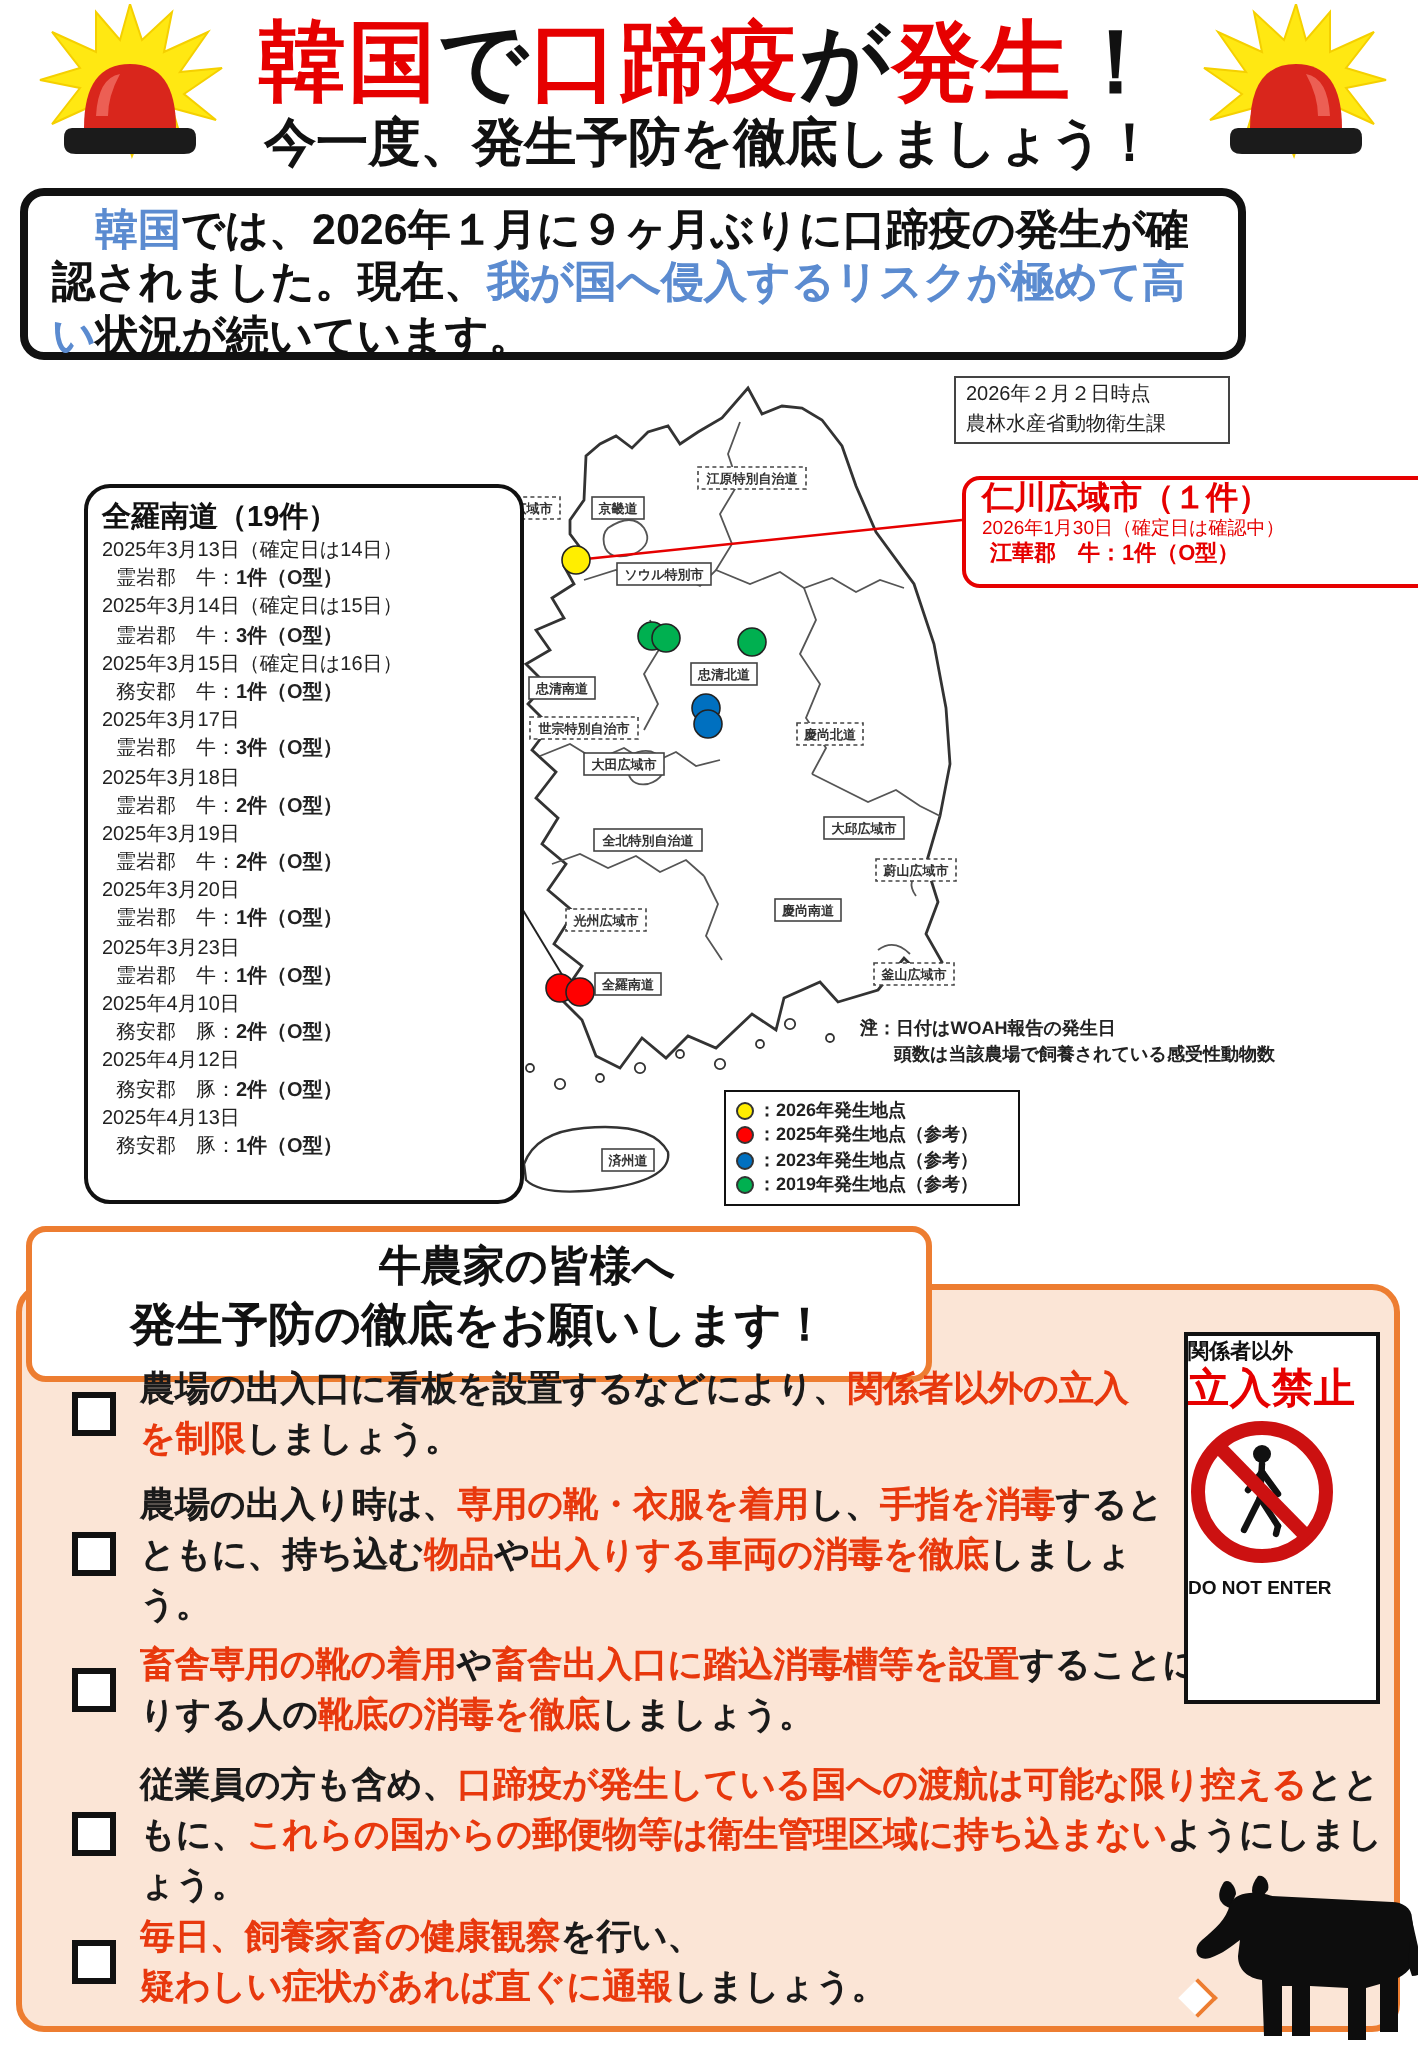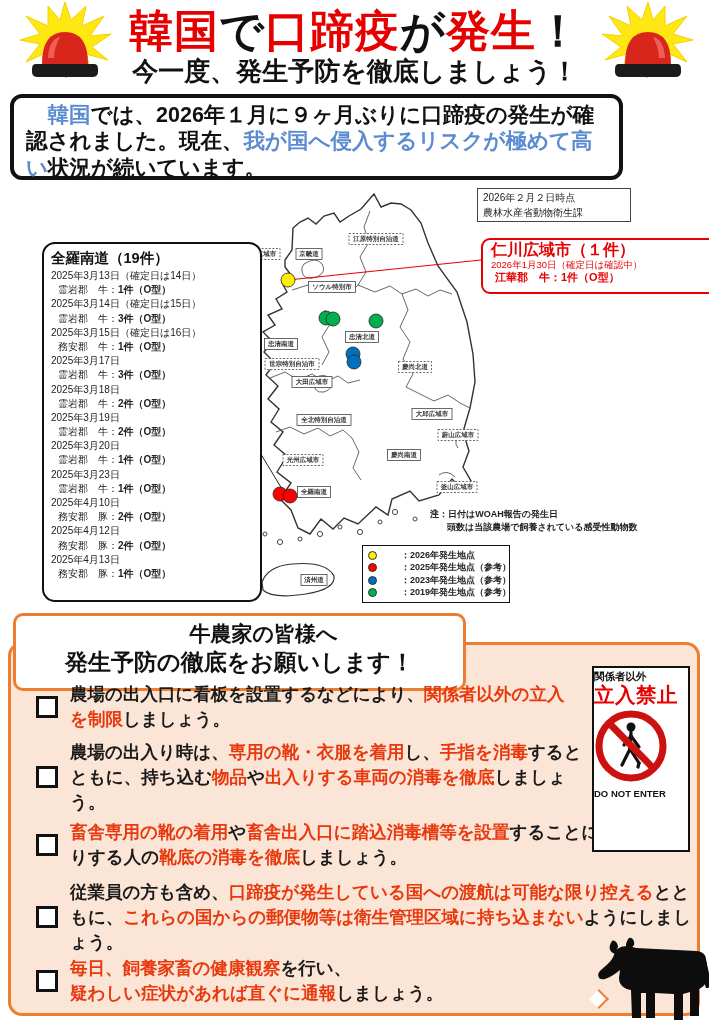--- a/index.html
+++ b/index.html
@@ -24,35 +24,35 @@
   .intro-box .b { color:#5b8bd0; }
 
   
   .map-svg { position:absolute; left:230px; top:182px; width:480px; height:428px; }
   .list-box { position:absolute; left:42px; top:242px; width:220px; height:360px;
               border:2.5px solid #111; border-radius:13px; background:#fff; padding:5px 7px; }
   .list-title { font-size:14.5px; font-weight:bold; color:#111; margin-bottom:1px; }
   .list-entry { font-size:10px; color:#222; line-height:1.42; }
   .list-entry .detail { padding-left:7px; }
   .list-entry .cnt { font-weight:bold; }
-  .info-box { position:absolute; left:477px; top:188px; width:154px; height:34px;
+  .info-box { position:absolute; left:477px; top:188px; width:138px; height:34px;
               border:1.5px solid #444; background:#fff; padding:2px 5px;
               font-size:10px; color:#222; line-height:1.45; }
   .callout-box { position:absolute; left:481px; top:238px; width:254px; height:56px;
                  border:2px solid #e60000; border-radius:9px; background:#fff;
                  padding:1px 8px; color:#e60000; }
   .callout-title { font-size:16px; font-weight:bold; line-height:1.15; }
   .callout-date { font-size:9.5px; line-height:1.2; }
   .callout-detail { font-size:11px; font-weight:bold; line-height:1.25; padding-left:4px; }
   .map-note { position:absolute; left:430px; top:508px; font-size:9px; color:#222;
               line-height:1.45; font-weight:bold; }
   .map-note .ind { padding-left:17px; display:block; }
   .legend-box { position:absolute; left:362px; top:545px; width:148px; height:58px;
                 border:1.5px solid #111; background:#fff; padding:3px 5px; }
-  .legend-row { display:flex; align-items:center; height:12.5px;gap:22px; }
+  .legend-row { display:flex; align-items:center; height:12.5px; }
   .legend-dot { width:9px; height:9px; border-radius:50%; border:1px solid #333; margin-right:2px; flex:none; }
   .legend-label { font-size:9px; font-weight:bold; color:#222; white-space:nowrap; }
 
   
   .bottom-box { position:absolute; left:8px; top:642px; width:692px; height:374px;
                 background:#fbe5d6; border:3.5px solid #ed7d31; border-radius:14px; }
   .bottom-header { position:absolute; left:13px; top:613px; width:453px; height:78px;
                    background:#fff; border:3px solid #ed7d31; border-radius:10px;
                    text-align:center; color:#111; padding-top:4px; }
   .bottom-header .h1 { font-size:21px; font-weight:bold; line-height:1.35;padding-left:48px; }

